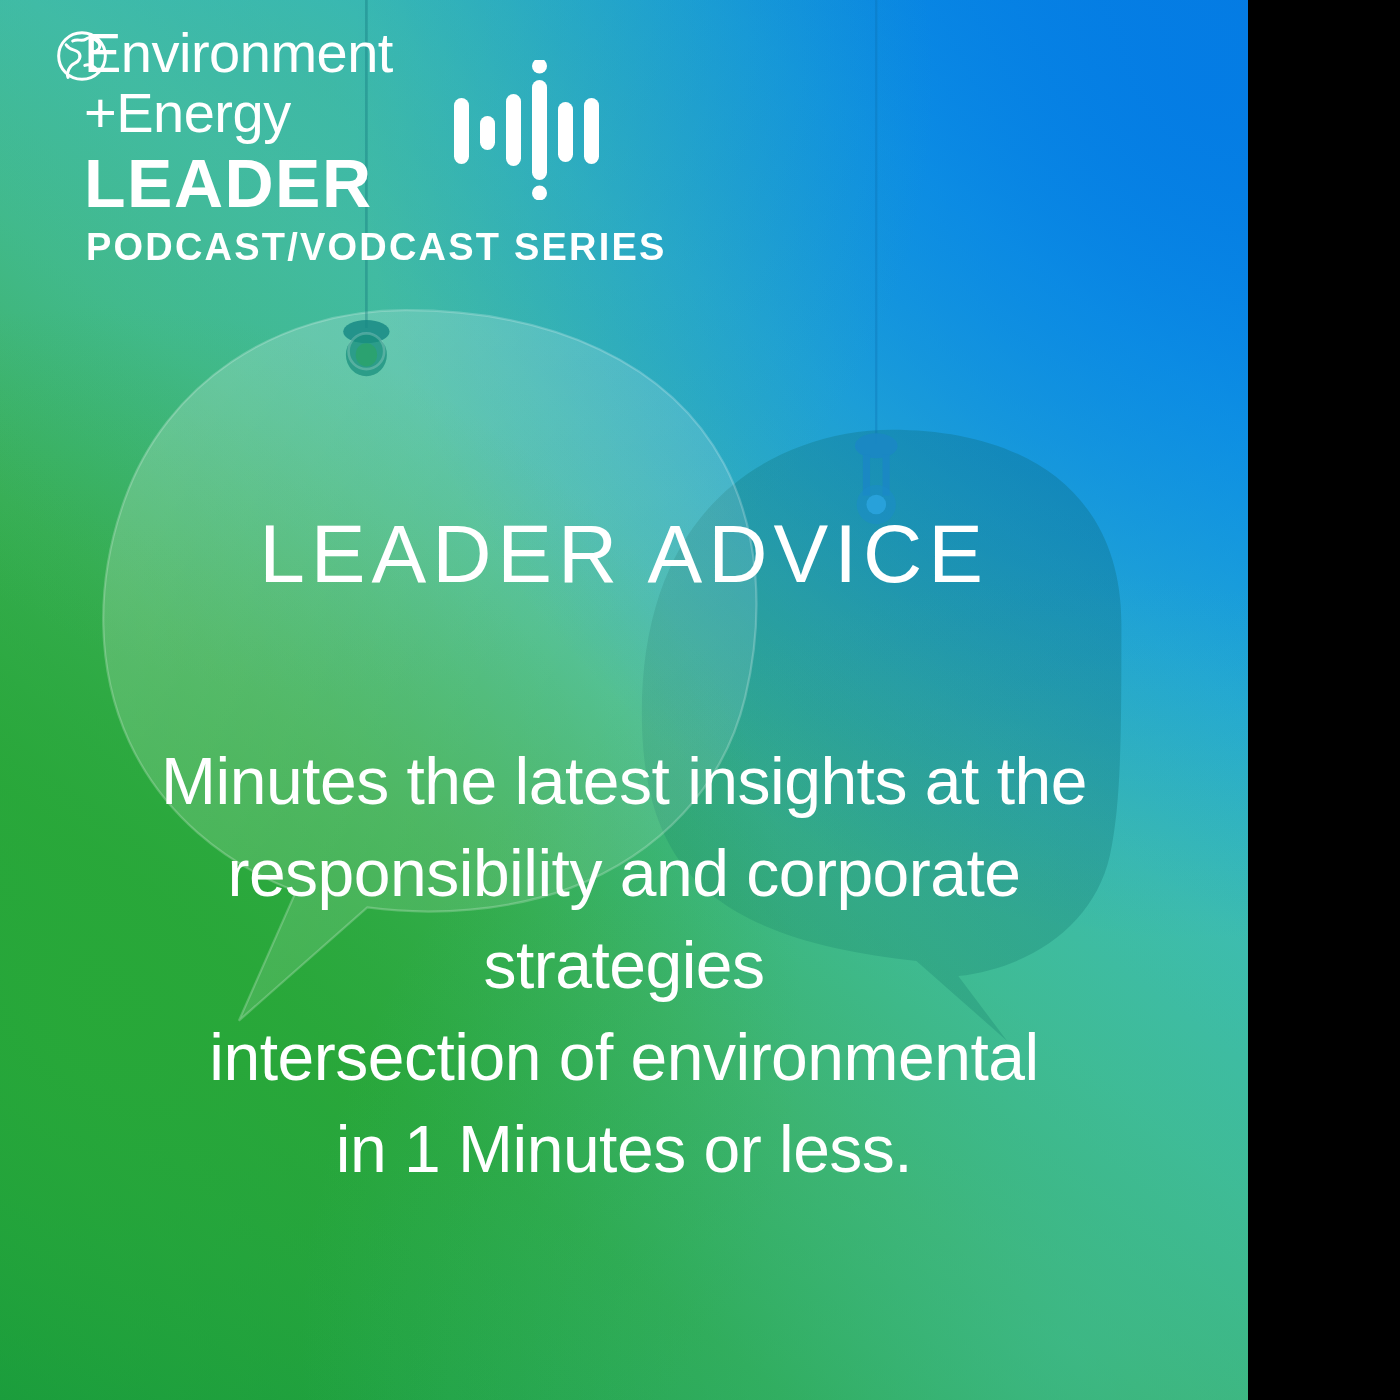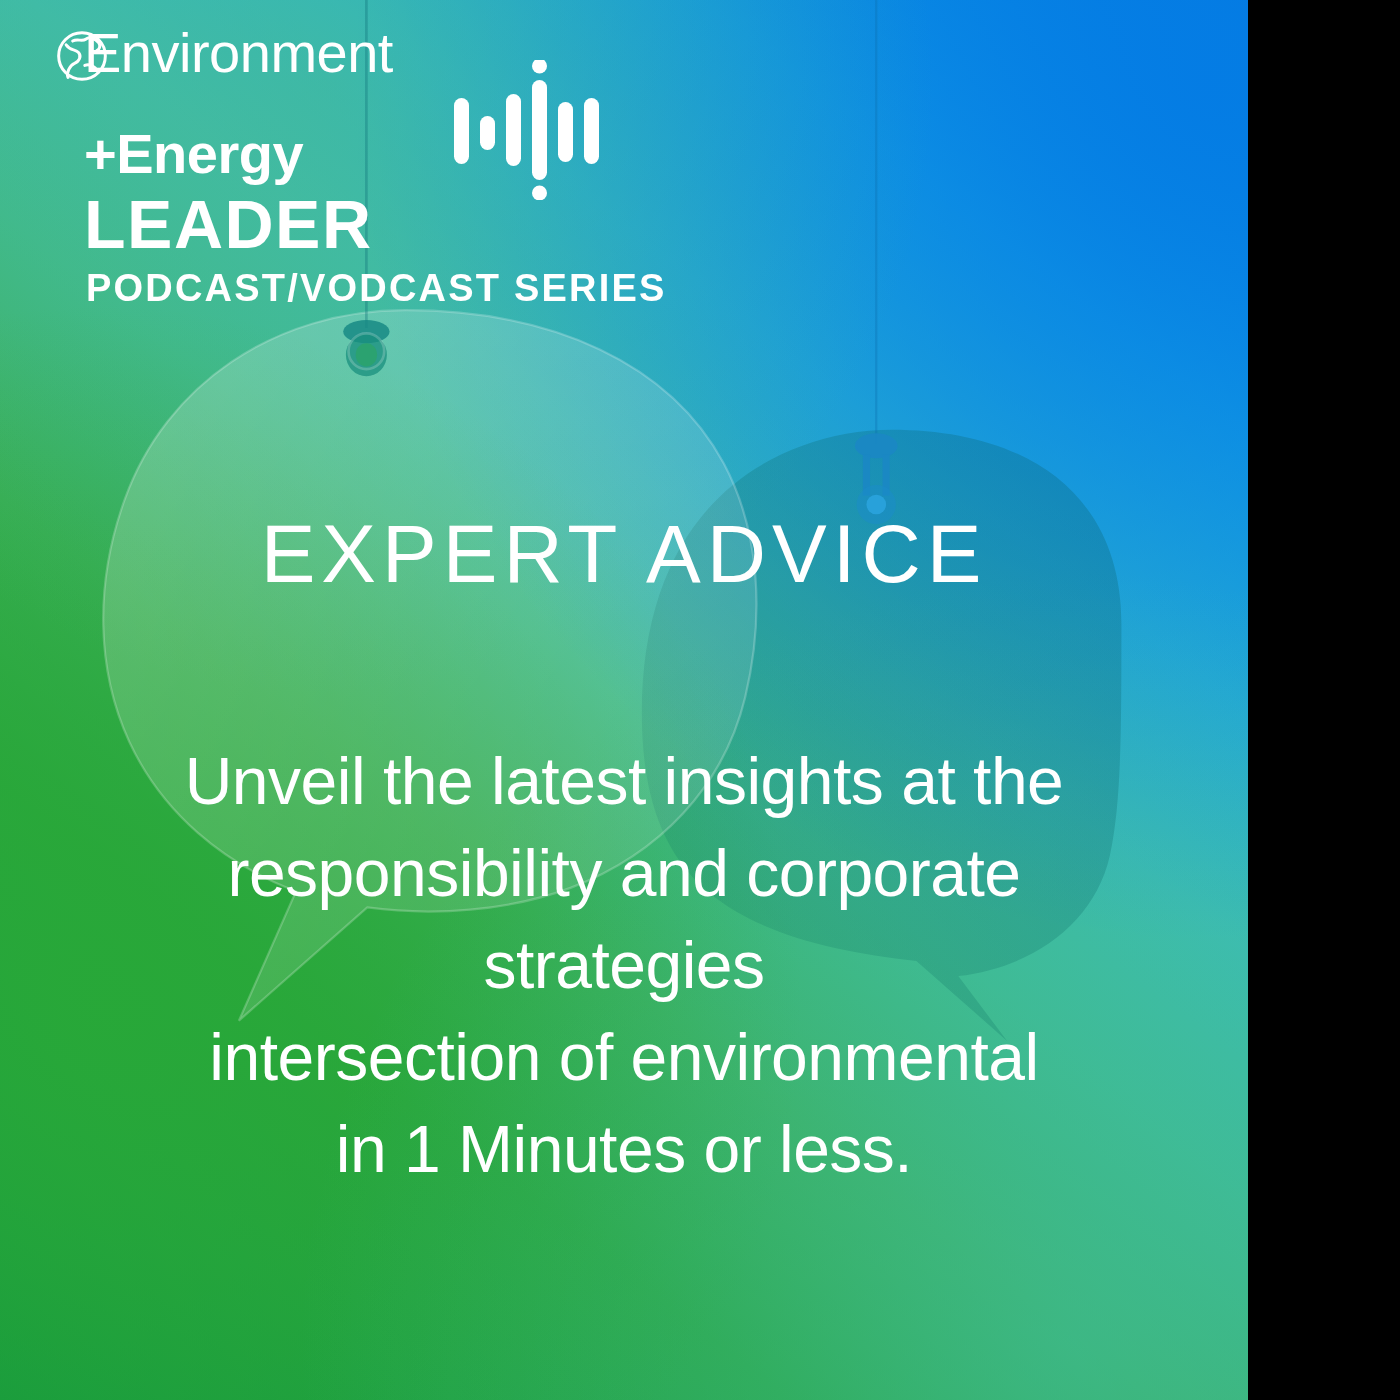--- a/index.html
+++ b/index.html
@@ -69,26 +69,25 @@
     position: absolute;
     left: 38px; top: 0px;
     font-size: 56px;
     font-weight: 300;
     letter-spacing: -0.5px;
     line-height: 62px;
     white-space: nowrap;
   }
   .word-energy {
     font-size: 56px;
-    font-weight: 700;
+    font-weight: 400;
     letter-spacing: -0.5px;
     line-height: 58px;
     margin-left: 38px;
     white-space: nowrap;
-    margin-top: 41px;
   }
   .word-leader {
     font-size: 68px;
     font-weight: 800;
     letter-spacing: 1.5px;
     line-height: 66px;
     margin-left: 38px;
     margin-top: 8px;
     white-space: nowrap;
   }
@@ -243,22 +242,22 @@
       <rect x="28" y="56" width="15" height="34" rx="7.5"></rect>
       <rect x="54" y="34" width="15" height="72" rx="7.5"></rect>
       <rect x="80" y="20" width="15" height="100" rx="7.5"></rect>
       <rect x="106" y="42" width="15" height="60" rx="7.5"></rect>
       <rect x="132" y="38" width="15" height="66" rx="7.5"></rect>
       <circle cx="87.5" cy="6" r="7.5"></circle>
       <circle cx="87.5" cy="133" r="7.5"></circle>
     </g>
   </svg>
 
-  <div id="headline">EXPERT ADVICE</div>
+  <div id="headline">LEADER ADVICE</div>
 
   <div id="body-copy">
-    <span class="line">Unveil the latest insights at the</span>
+    <span class="line">Minutes the latest insights at the</span>
     <span class="line">responsibility and corporate strategies</span>
     <span class="line">intersection of environmental</span>
     <span class="line">in 1 Minutes or less.</span>
   </div>
 
 </div>
 
 </body></html>

